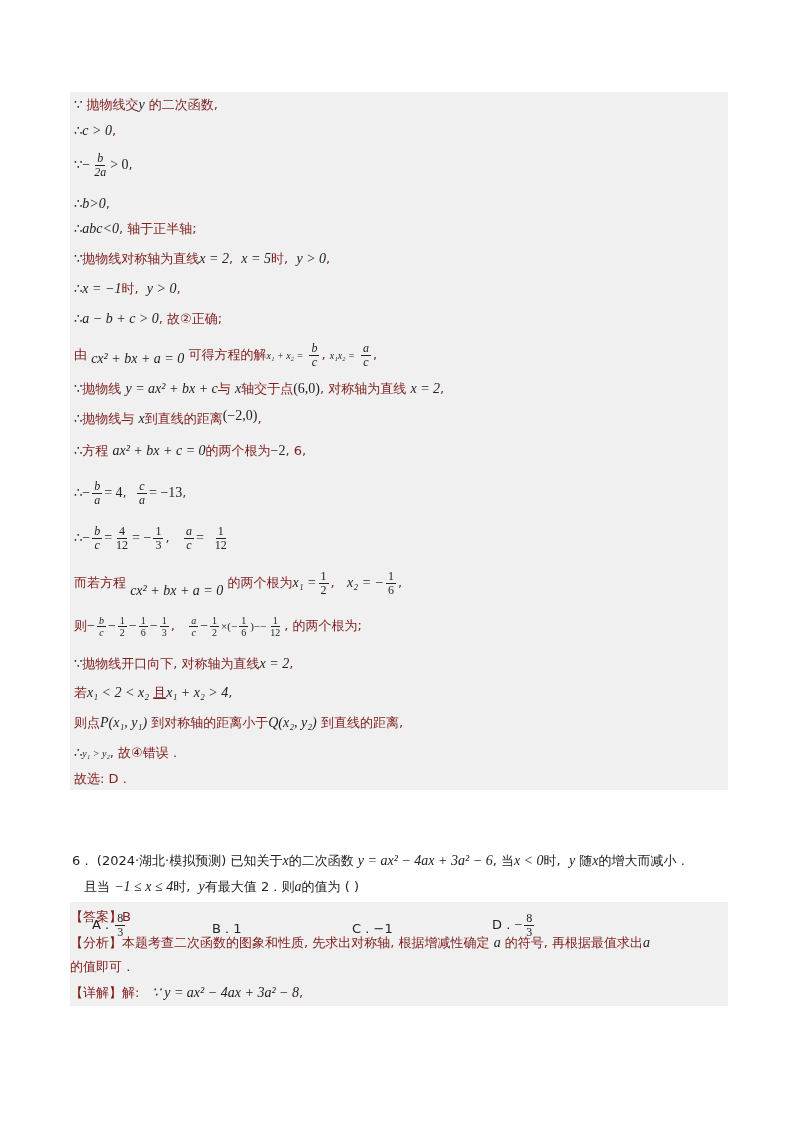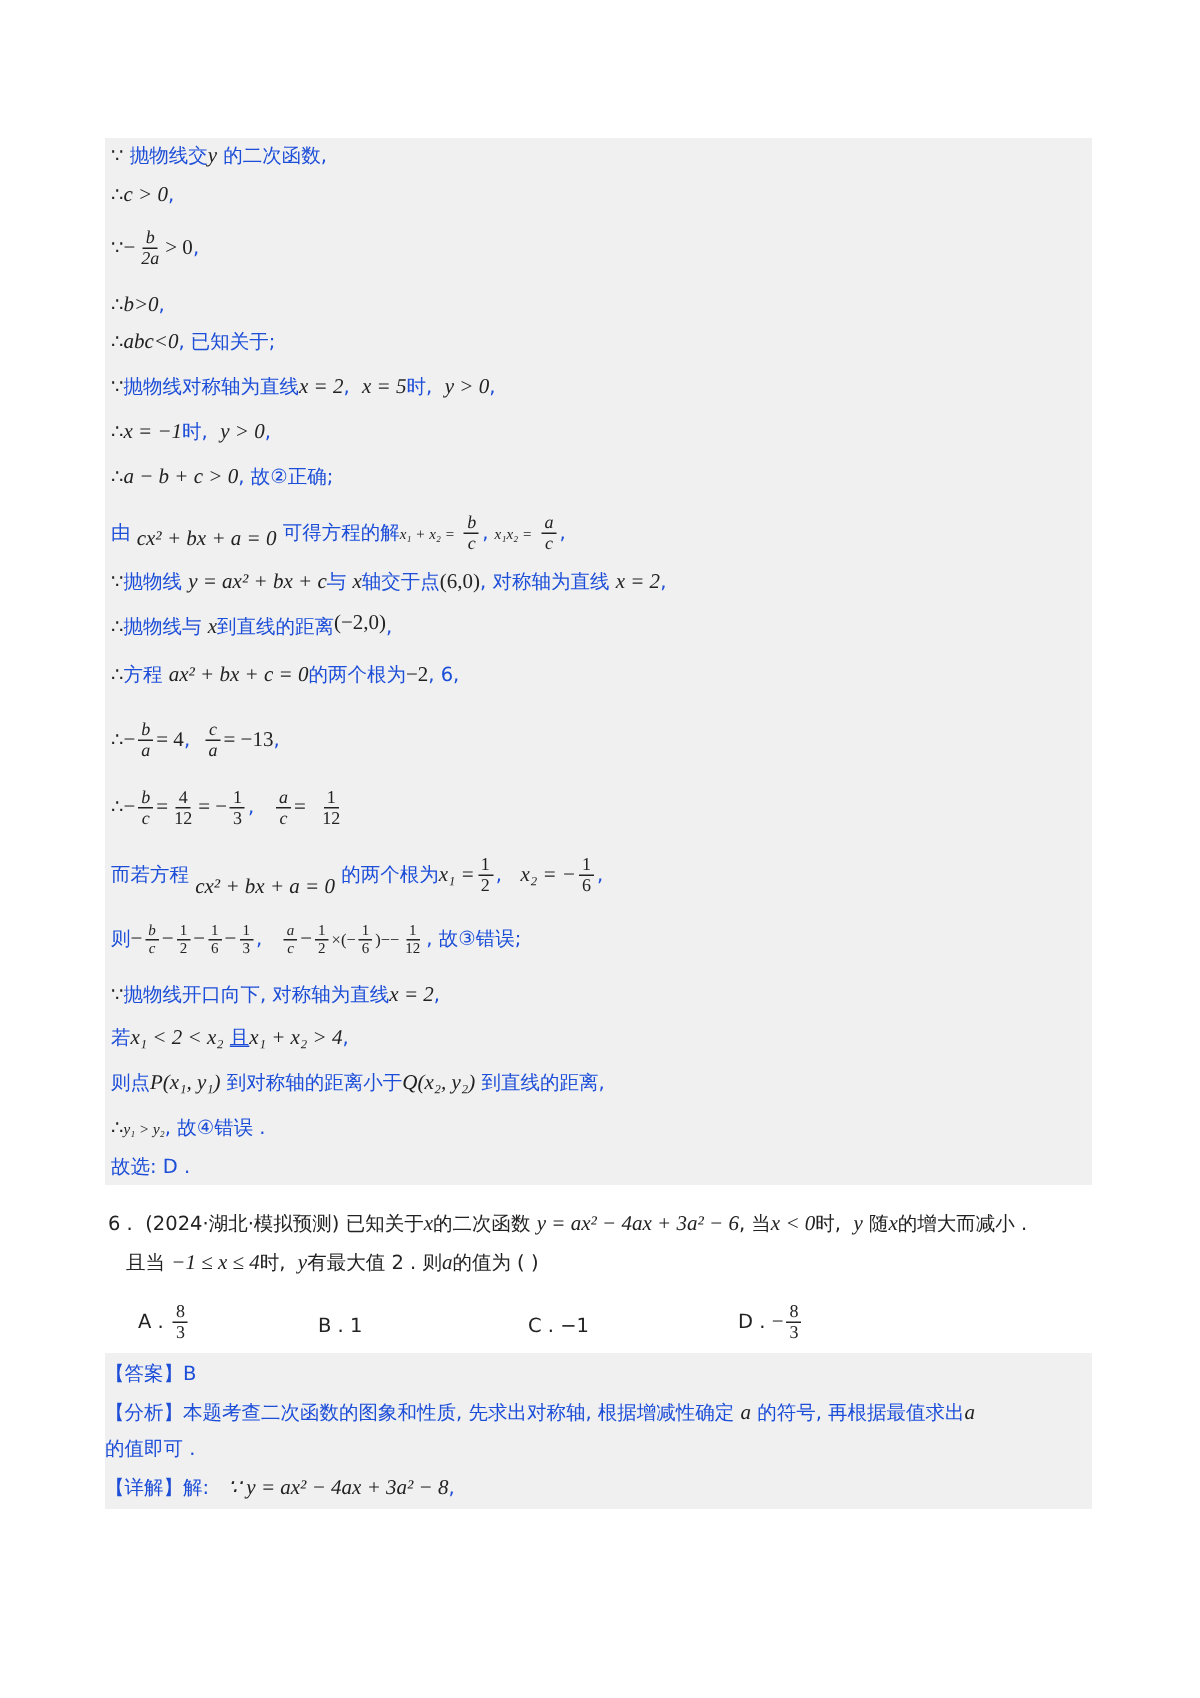--- a/index.html
+++ b/index.html
@@ -19,21 +19,21 @@
     }
     #panel1 { top: 92px; height: 698px; }
     #panel2 { top: 902px; height: 104px; }
     .line {
       position: absolute;
       left: 74px;
       font-size: 13px;
       line-height: 18px;
       white-space: nowrap;
     }
-    .red { color: #1d4ed8; }
+    .red { color: #7f1d1d; }
     .blk { color: #222; }
     .m {
       font-family: "Liberation Serif", "DejaVu Serif", serif;
       font-style: italic;
       font-size: 14px;
       color: #222;
     }
     .mr {
       font-family: "Liberation Serif", "DejaVu Serif", serif;
       font-size: 14px;
@@ -47,21 +47,21 @@
       font-family: "Liberation Serif", "DejaVu Serif", serif;
       font-size: 12px;
       line-height: 13px;
       margin: 0 2px;
       color: #222;
     }
     .frac .num { padding: 0 2px; border-bottom: 1px solid #222; }
     .frac .den { padding: 0 2px; }
     .frac.it .num, .frac.it .den { font-style: italic; }
     .sm { font-size: 10px; }
-    .q { color: #222; font-size: 13px; }
+    .q { color: #222; font-size: 13px; margin-top: 44px; }
   </style>
 </head>
 <body>
 
 <div class="panel" id="panel1"></div>
 <div class="panel" id="panel2"></div>
 
 <div class="line" style="top:96px">
   <span class="blk">∵</span>
   <span class="red">抛物线交</span><span class="m">y</span>
@@ -77,21 +77,21 @@
       <span class="num">b</span>
       <span class="den">2a</span>
     </span><span class="mr">&gt; 0</span><span class="red">,</span>
 </div>
 
 <div class="line" style="top:195px">
   <span class="blk">∴</span><span class="m">b&gt;0</span><span class="red">,</span>
 </div>
 
 <div class="line" style="top:220px">
-  <span class="blk">∴</span><span class="m">abc&lt;0</span><span class="red">, 已知关于;</span>
+  <span class="blk">∴</span><span class="m">abc&lt;0</span><span class="red">, 轴于正半轴;</span>
 </div>
 
 <div class="line" style="top:250px">
   <span class="blk">∵</span><span class="red">抛物线对称轴为直线</span><span class="m">x = 2</span><span class="red">,</span>&nbsp;&nbsp;<span class="m">x = 5</span><span class="red">时,</span>&nbsp;&nbsp;<span class="m">y &gt; 0</span><span class="red">,</span>
 </div>
 
 <div class="line" style="top:280px">
   <span class="blk">∴</span><span class="m">x = −1</span><span class="red">时,</span>&nbsp;&nbsp;<span class="m">y &gt; 0</span><span class="red">,</span>
 </div>
 
@@ -194,21 +194,21 @@
       <span class="den">c</span>
     </span><span class="mr">−</span><span class="frac" style="font-size:10px;line-height:11px">
       <span class="num">1</span>
       <span class="den">2</span>
     </span><span class="mr" style="font-size:11px">×(−</span><span class="frac" style="font-size:10px;line-height:11px">
       <span class="num">1</span>
       <span class="den">6</span>
     </span><span class="mr" style="font-size:11px">)−−</span><span class="frac" style="font-size:10px;line-height:11px">
       <span class="num">1</span>
       <span class="den">12</span>
-    </span><span class="red">, 故③错误;</span>
+    </span><span class="red">, 的两个根为;</span>
 </div>
 
 <div class="line" style="top:655px">
   <span class="blk">∵</span><span class="red">抛物线开口向下, 对称轴为直线</span><span class="m">x = 2</span><span class="red">,</span>
 </div>
 
 <div class="line" style="top:684px">
   <span class="red">若</span><span class="m">x₁ &lt; 2 &lt; x₂</span>
   <span class="red" style="text-decoration:underline">且</span><span class="m">x₁ + x₂ &gt; 4</span><span class="red">,</span>
 </div>

